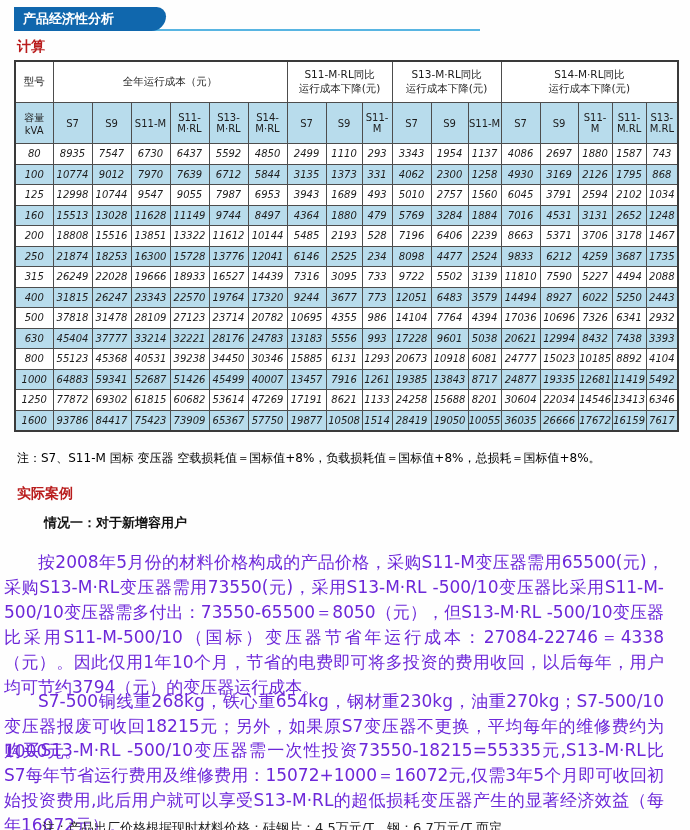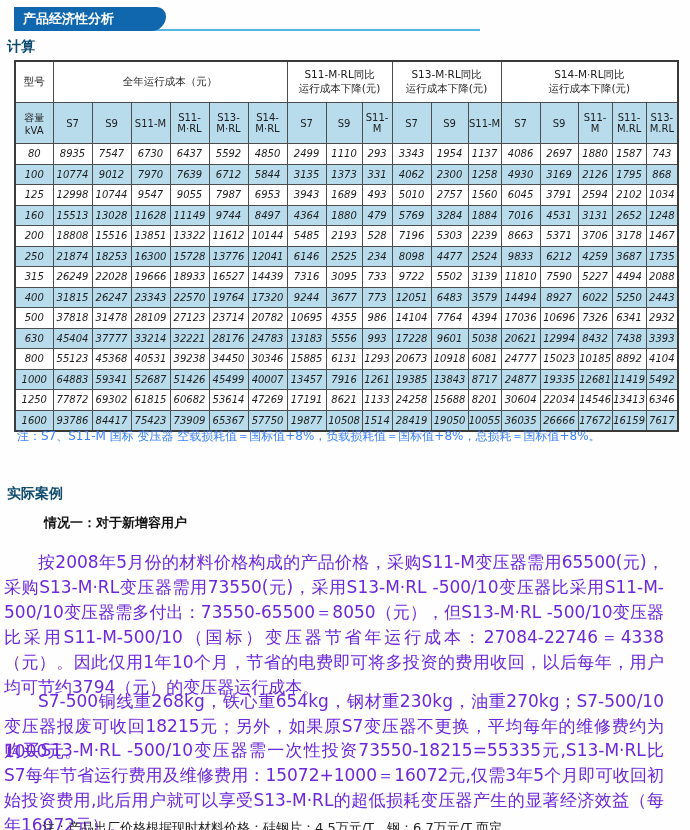--- a/index.html
+++ b/index.html
@@ -27,22 +27,22 @@
     z-index:2;
   }
   .banner-underline {
     position:absolute; left:14px; top:29px;
     width:466px; height:2px;
     background:#58b5e2;
     z-index:1;
   }
 
   .section-label {
-    position:absolute; left:7px;
-    color:#0c4a6e;
+    position:absolute; left:17px;
+    color:#b91c1c;
     font-size:14px; font-weight:bold;
   }
   .section-calc  { top:38px; }
   .section-cases { top:485px; }
 
   
   table.cost {
     position:absolute; left:14px; top:60px;
     width:663px;
     border-collapse:collapse;
@@ -59,23 +59,23 @@
     overflow:hidden;
     color:#1c1c1c;
   }
   table.cost thead tr.grp-row th { height:40px; background:#ffffff; font-weight:normal; font-size:10.5px; }
   table.cost thead tr.col-row th { height:40px; background:#b8dcec; font-weight:normal; font-size:10px; }
   table.cost tbody tr { height:20.5px;font-style:italic; }
   table.cost tbody tr:nth-child(even) { background:#b8dcec; }
   table.cost tbody tr:nth-child(odd)  { background:#ffffff; }
 
   .table-note {
-    position:absolute; left:17px; top:428px; width:660px;
+    position:absolute; left:17px; top:450px; width:660px;
     font-size:12px;
-    color:#3b82f6;
+    color:#000000;
   }
 
   .case-title {
     position:absolute; left:17px;
     font-size:13px; font-weight:bold; color:#111111;margin-left:27px;
   }
   .case1-title { top:514px; }
   .case2-title { top:651px; }
 
   .para {
@@ -254,21 +254,21 @@
           <td>18808</td>
           <td>15516</td>
           <td>13851</td>
           <td>13322</td>
           <td>11612</td>
           <td>10144</td>
           <td>5485</td>
           <td>2193</td>
           <td>528</td>
           <td>7196</td>
-          <td>5303</td>
+          <td>6406</td>
           <td>2239</td>
           <td>8663</td>
           <td>5371</td>
           <td>3706</td>
           <td>3178</td>
           <td>1467</td>
         </tr>
         <tr>
           <td>250</td>
           <td>21874</td>

